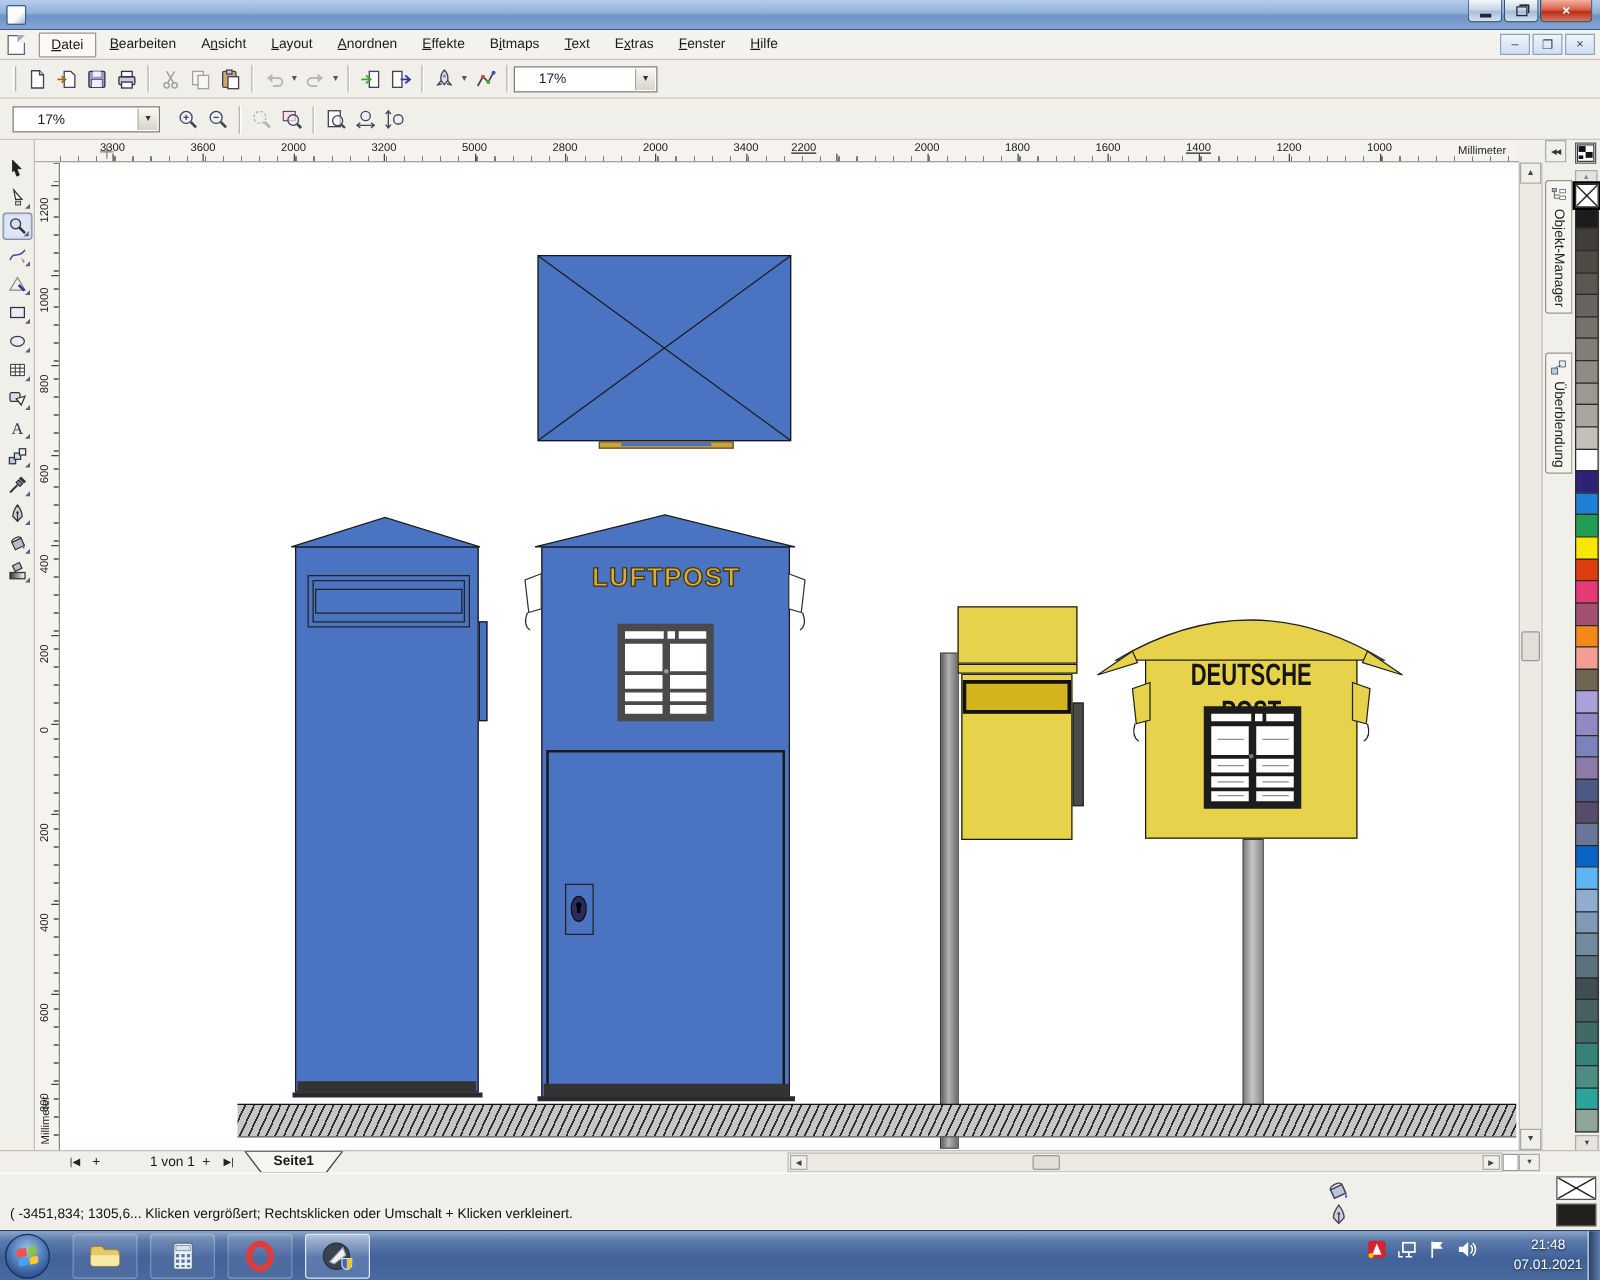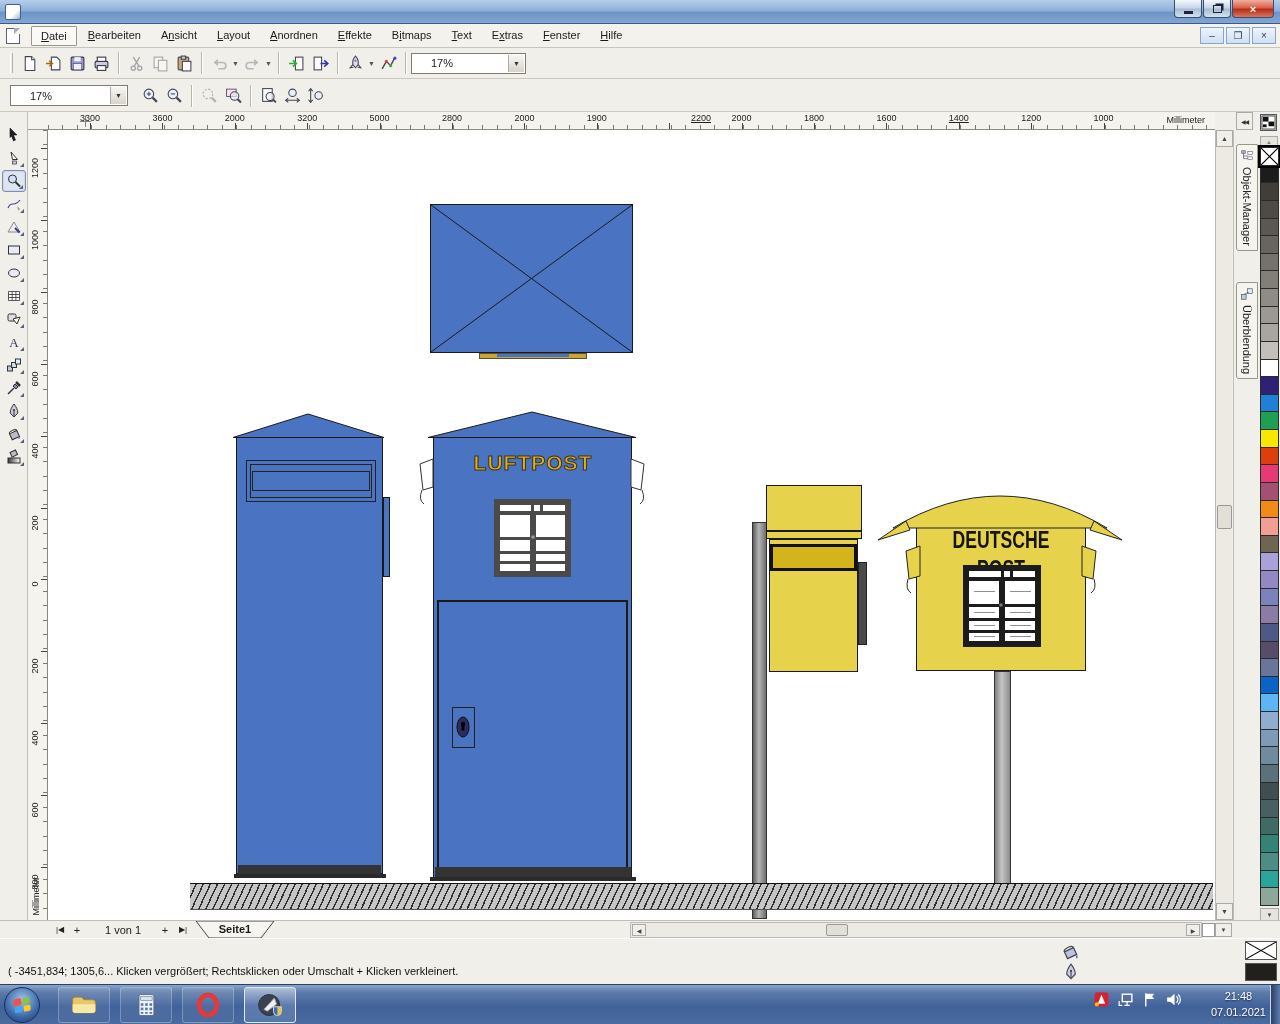--- a/index.html
+++ b/index.html
@@ -130,21 +130,21 @@
      linear-gradient(to bottom right,transparent calc(50% - 1px),#000 50%,transparent calc(50% + 1px)),#fff; }
   #pal-down { position:absolute; left:2px; top:796px; width:19px; height:13px; background:#e6e4dd; border:1px solid #aaa;
     display:flex; align-items:center; justify-content:center; font-size:6px; color:#444; }
   #pal-expand { position:absolute; left:2px; top:812px; width:19px; height:14px; background:#e6e4dd; border:1px solid #aaa;
     display:flex; align-items:center; justify-content:center; font-size:7px; color:#444; }
 
   
   #pagebar { position:absolute; left:0; top:920px; width:1280px; height:18px; background:#f1efe9; border-top:1px solid #c2beb5; }
   .nav { position:absolute; top:1px; height:15px; display:flex; align-items:center; justify-content:center;
     font-size:8px; color:#222; }
-  #pageinfo { position:absolute; left:90px; top:3px; width:66px; text-align:center; font-size:11px; }
+  #pageinfo { position:absolute; left:90px; top:3px; width:66px; text-align:right; font-size:11px; }
   #ptab { position:absolute; left:195px; top:0px; width:80px; height:18px; }
   #ptab .tabtxt { position:absolute; left:0; top:2px; width:100%; text-align:center; font-weight:bold; font-size:11px; }
   #hscroll { position:absolute; left:630px; top:1px; width:572px; height:16px; background:#eceae3; border:1px solid #bbb; }
   #hthumb { position:absolute; left:195px; top:1px; width:22px; height:12px; background:#e2dfd6; border:1px solid #999; border-radius:2px; }
   .hsbtn { position:absolute; top:1px; width:14px; height:12px; background:#f1efe9; border:1px solid #aaa;
     display:flex; align-items:center; justify-content:center; font-size:6px; color:#444; }
   #scorner { position:absolute; left:1202px; top:2px; width:13px; height:14px; background:#fff; border:1px solid #999; }
   #vs-extra { position:absolute; left:1215px; top:2px; width:17px; height:14px; background:#f1efe9; border:1px solid #aaa;
     display:flex; align-items:center; justify-content:center; font-size:6px; color:#444; }
 
@@ -386,23 +386,23 @@
       <span class="hlab" style="left: 186.8px;">2000</span>
       <span class="htick" style="left: 186.8px;"></span>
       <span class="hlab" style="left: 259.2px;">3200</span>
       <span class="htick" style="left: 259.2px;"></span>
       <span class="hlab" style="left: 331.6px;">5000</span>
       <span class="htick" style="left: 331.6px;"></span>
       <span class="hlab" style="left: 404px;">2800</span>
       <span class="htick" style="left: 404px;"></span>
       <span class="hlab" style="left: 476.4px;">2000</span>
       <span class="htick" style="left: 476.4px;"></span>
-      <span class="hlab" style="left: 548.8px;">1900</span>
+      <span class="hlab" style="left: 548.8px;">3400</span>
       <span class="htick" style="left: 548.8px;"></span>
-      <span class="hlab" style="left: 653px; text-decoration: underline;">2200</span>
+      <span class="hlab" style="left: 595px; text-decoration: underline;">2200</span>
       <span class="htick" style="left: 621.2px;"></span>
       <span class="hlab" style="left: 693.6px;">2000</span>
       <span class="htick" style="left: 693.6px;"></span>
       <span class="hlab" style="left: 766px;">1800</span>
       <span class="htick" style="left: 766px;"></span>
       <span class="hlab" style="left: 838.4px;">1600</span>
       <span class="htick" style="left: 838.4px;"></span>
       <span class="hlab" style="left: 910.8px; text-decoration: underline;">1400</span>
       <span class="htick" style="left: 910.8px;"></span>
       <span class="hlab" style="left: 983.2px;">1200</span>

